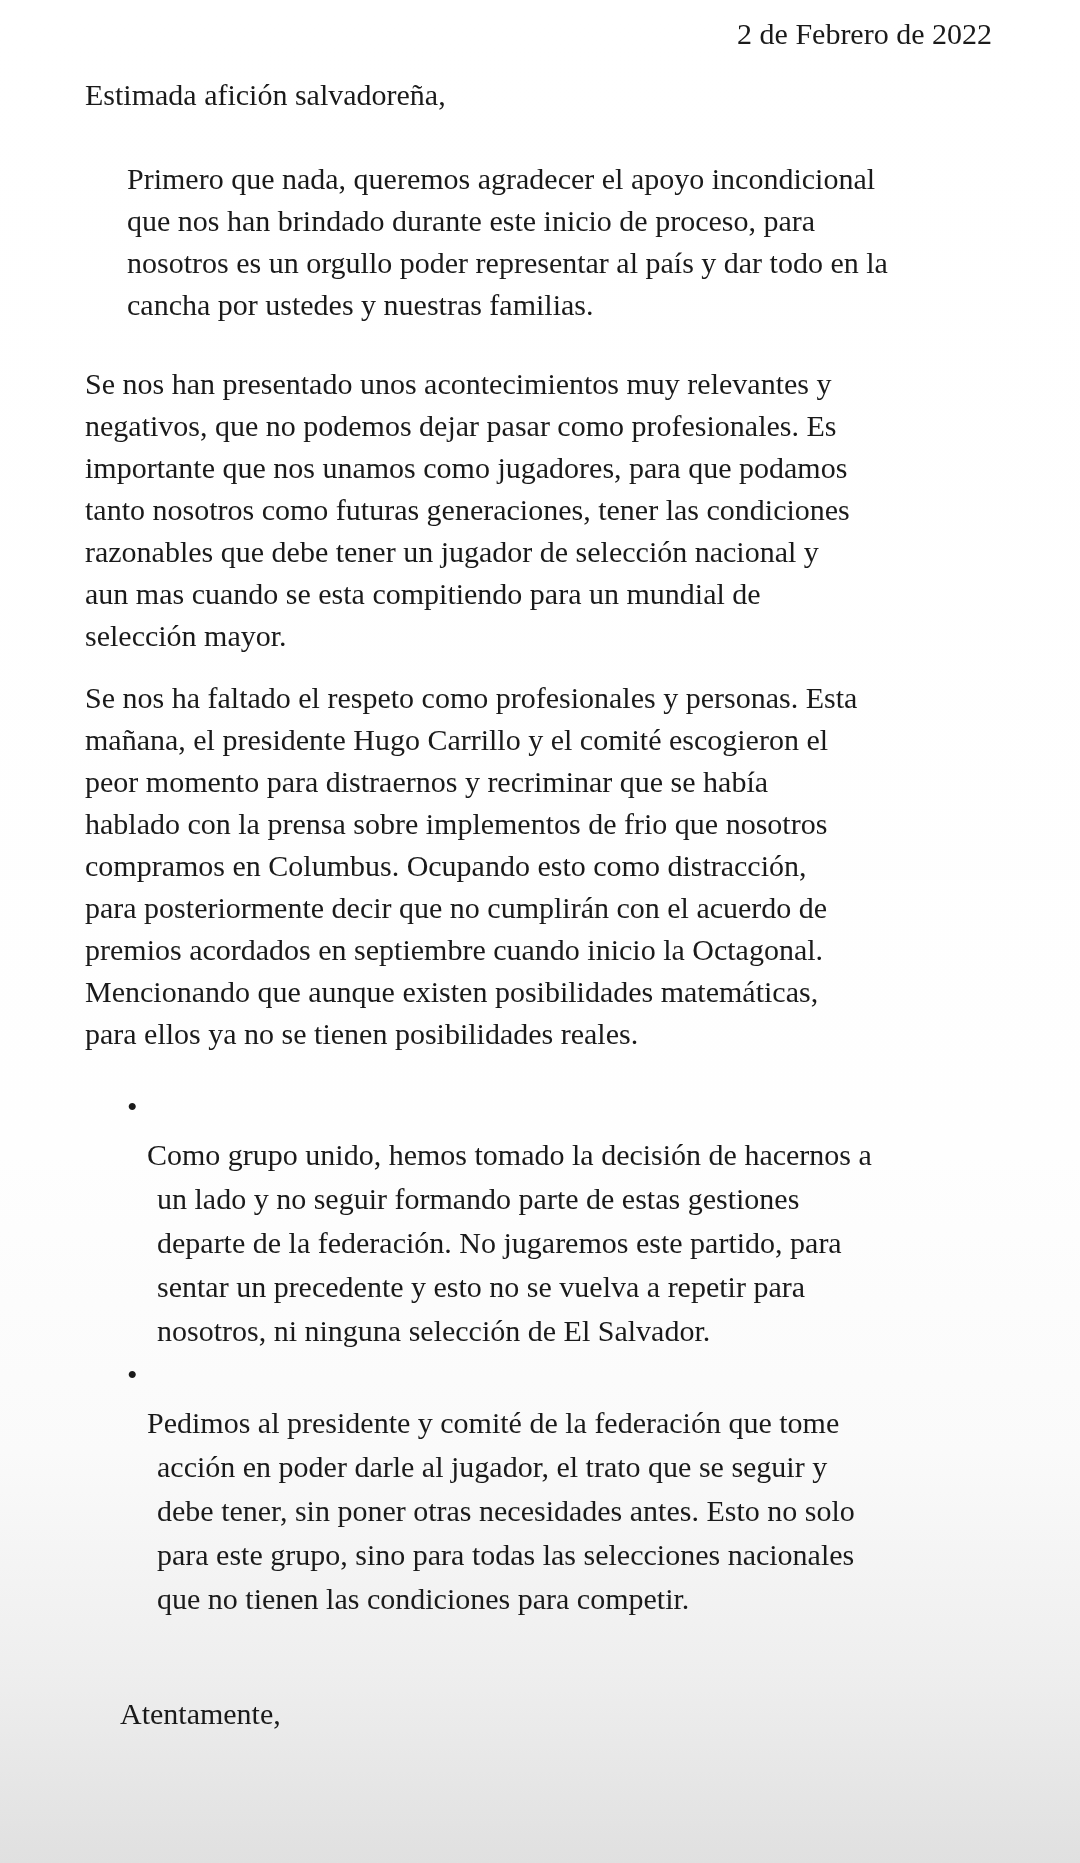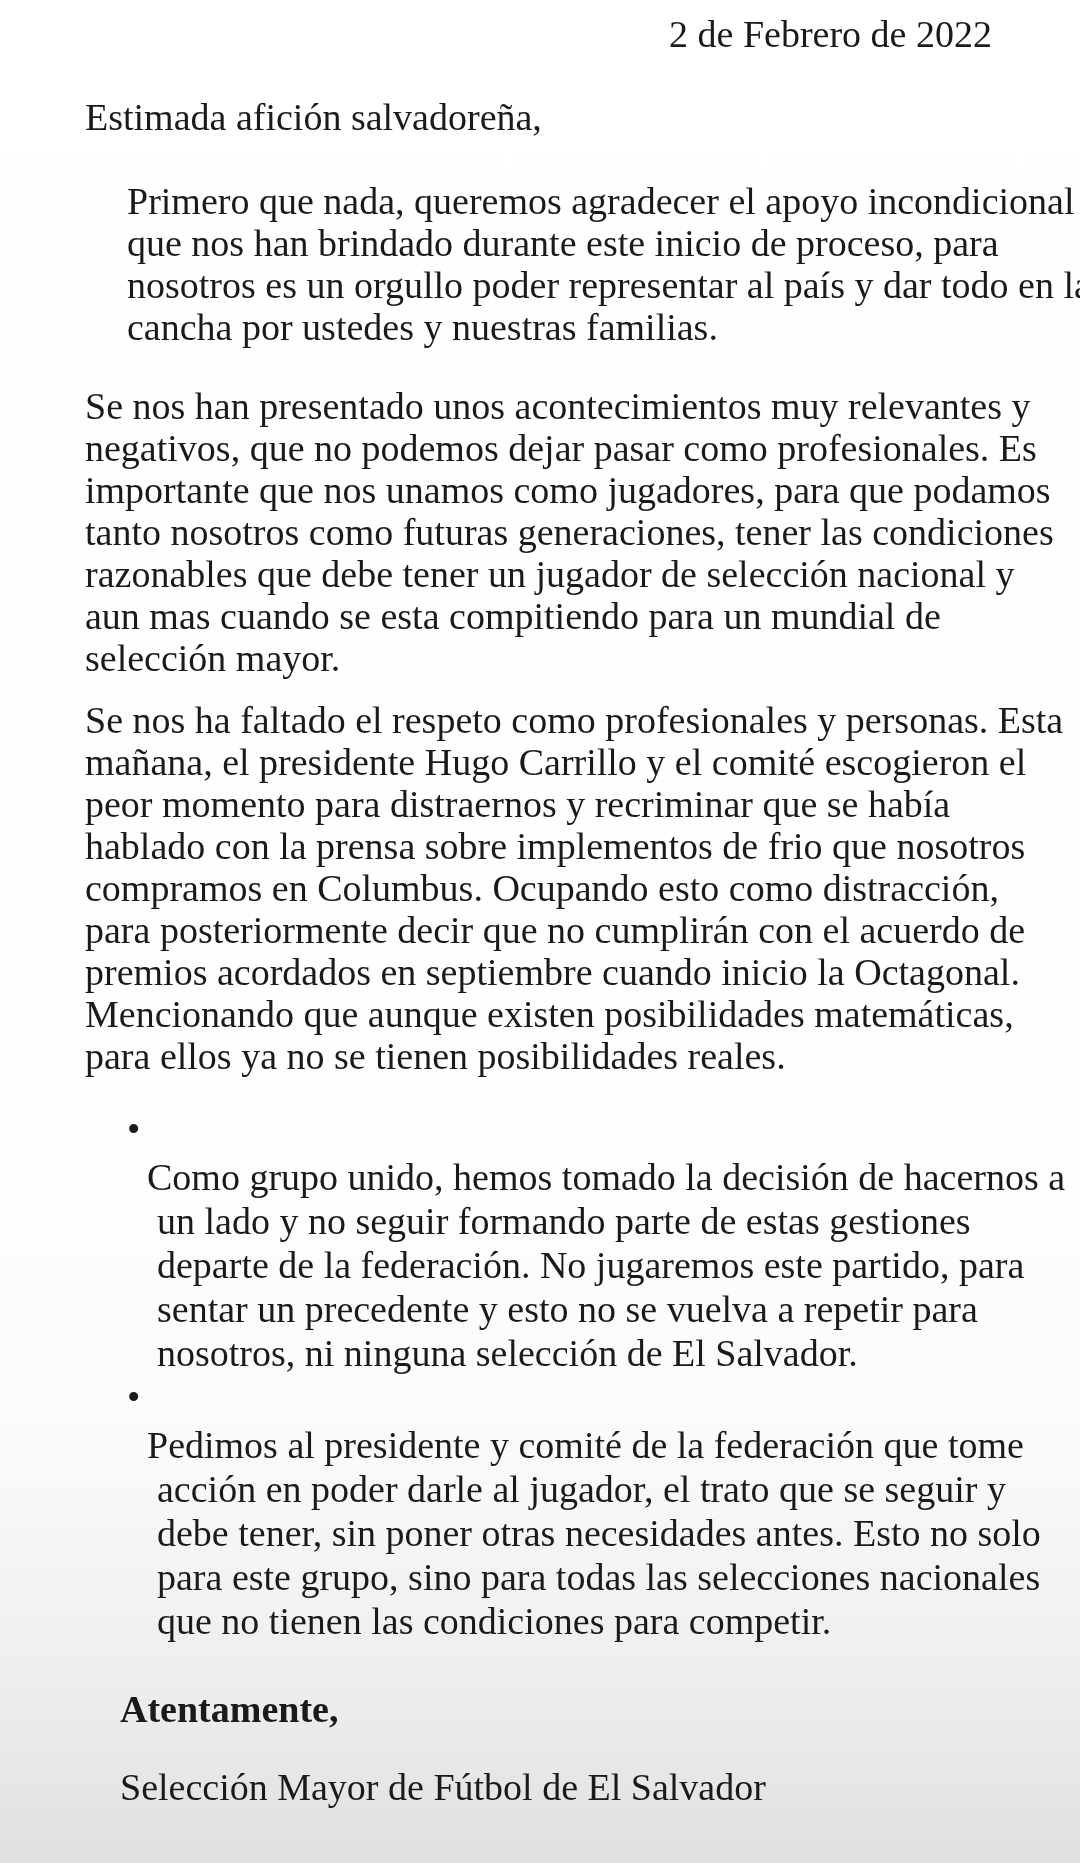--- a/index.html
+++ b/index.html
@@ -13,34 +13,34 @@
     width: 1080px;
     height: 1863px;
     overflow: hidden;
     background: linear-gradient(180deg,
       #ffffff 0%,
       #fefefe 62%,
       #fafafa 78%,
       #eeeeee 90%,
       #e0e0e0 100%);
     font-family: "Liberation Serif", "DejaVu Serif", serif;
-    font-size: 38px;
+    font-size: 30px;
     line-height: 42px;
     color: #1a1a1a;
   }
   .content {
     padding: 13px 88px 0 85px;
   }
   .txt {
     white-space: pre; 
   }
   .date {
     text-align: right;
   }
-  .salutation { margin-top: 41px; }
+  .salutation { margin-top: 19px; }
   .para-1 { margin-top: 42px; margin-left: 42px; }
   .para-2 { margin-top: 37px; }
   .para-3 { margin-top: 20px; }
   .bullets-intro { margin-top: 37px; }
   .bullet-list {
     margin: 30px 0 0 42px;
     padding: 0;
     list-style: none;
     line-height: 44px;
   }
@@ -52,23 +52,22 @@
     flex: 0 0 20px;
     width: 20px;
   }
   .bullet-text {
     white-space: pre;
     padding-left: 10px;  
     text-indent: -10px;  
     margin-top: 48px;
   }
   .closing {
-    margin-top: 45px;
+    margin-top: 72px;
     margin-left: 35px;
-    font-weight: bold;
   }
   .signature {
     margin-top: 36px;
     margin-left: 35px;
   }
 </style>
 </head>
 <body>
 
 <div class="page">
@@ -116,16 +115,15 @@
         <span class="bullet-text">Pedimos al presidente y comité de la federación que tome
 acción en poder darle al jugador, el trato que se seguir y
 debe tener, sin poner otras necesidades antes. Esto no solo
 para este grupo, sino para todas las selecciones nacionales
 que no tienen las condiciones para competir.</span>
       </li>
     </ul>
 
     <div class="txt closing">Atentamente,</div>
 
-    <div class="txt signature">Selección Mayor de Fútbol de El Salvador</div>
 
   </div>
 </div>
 
 </body></html>

